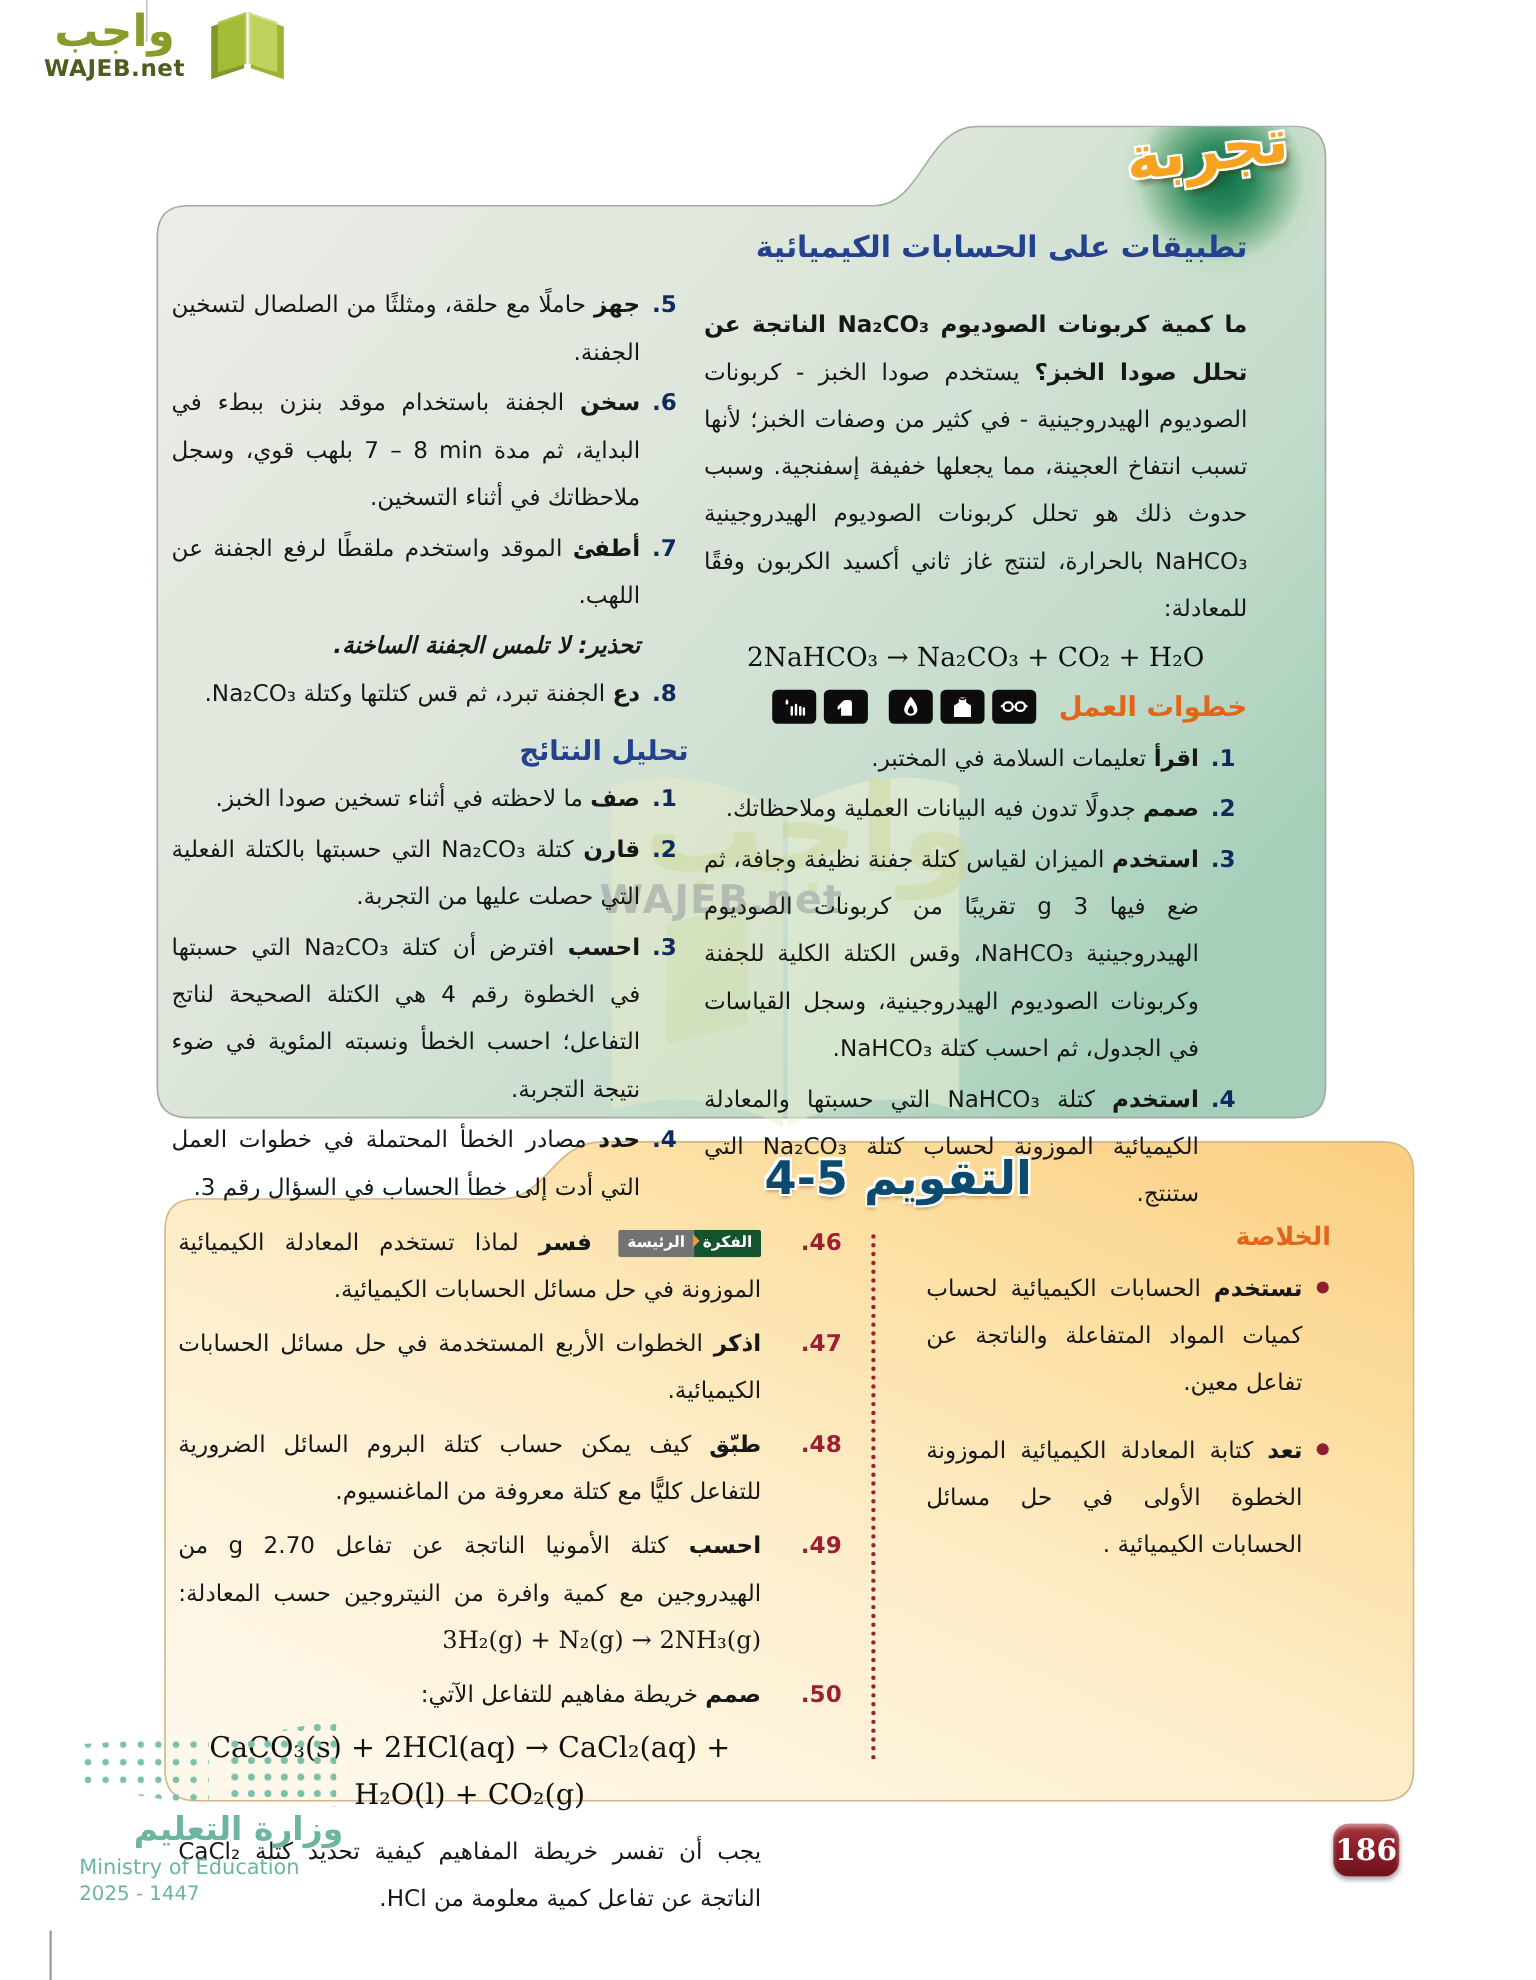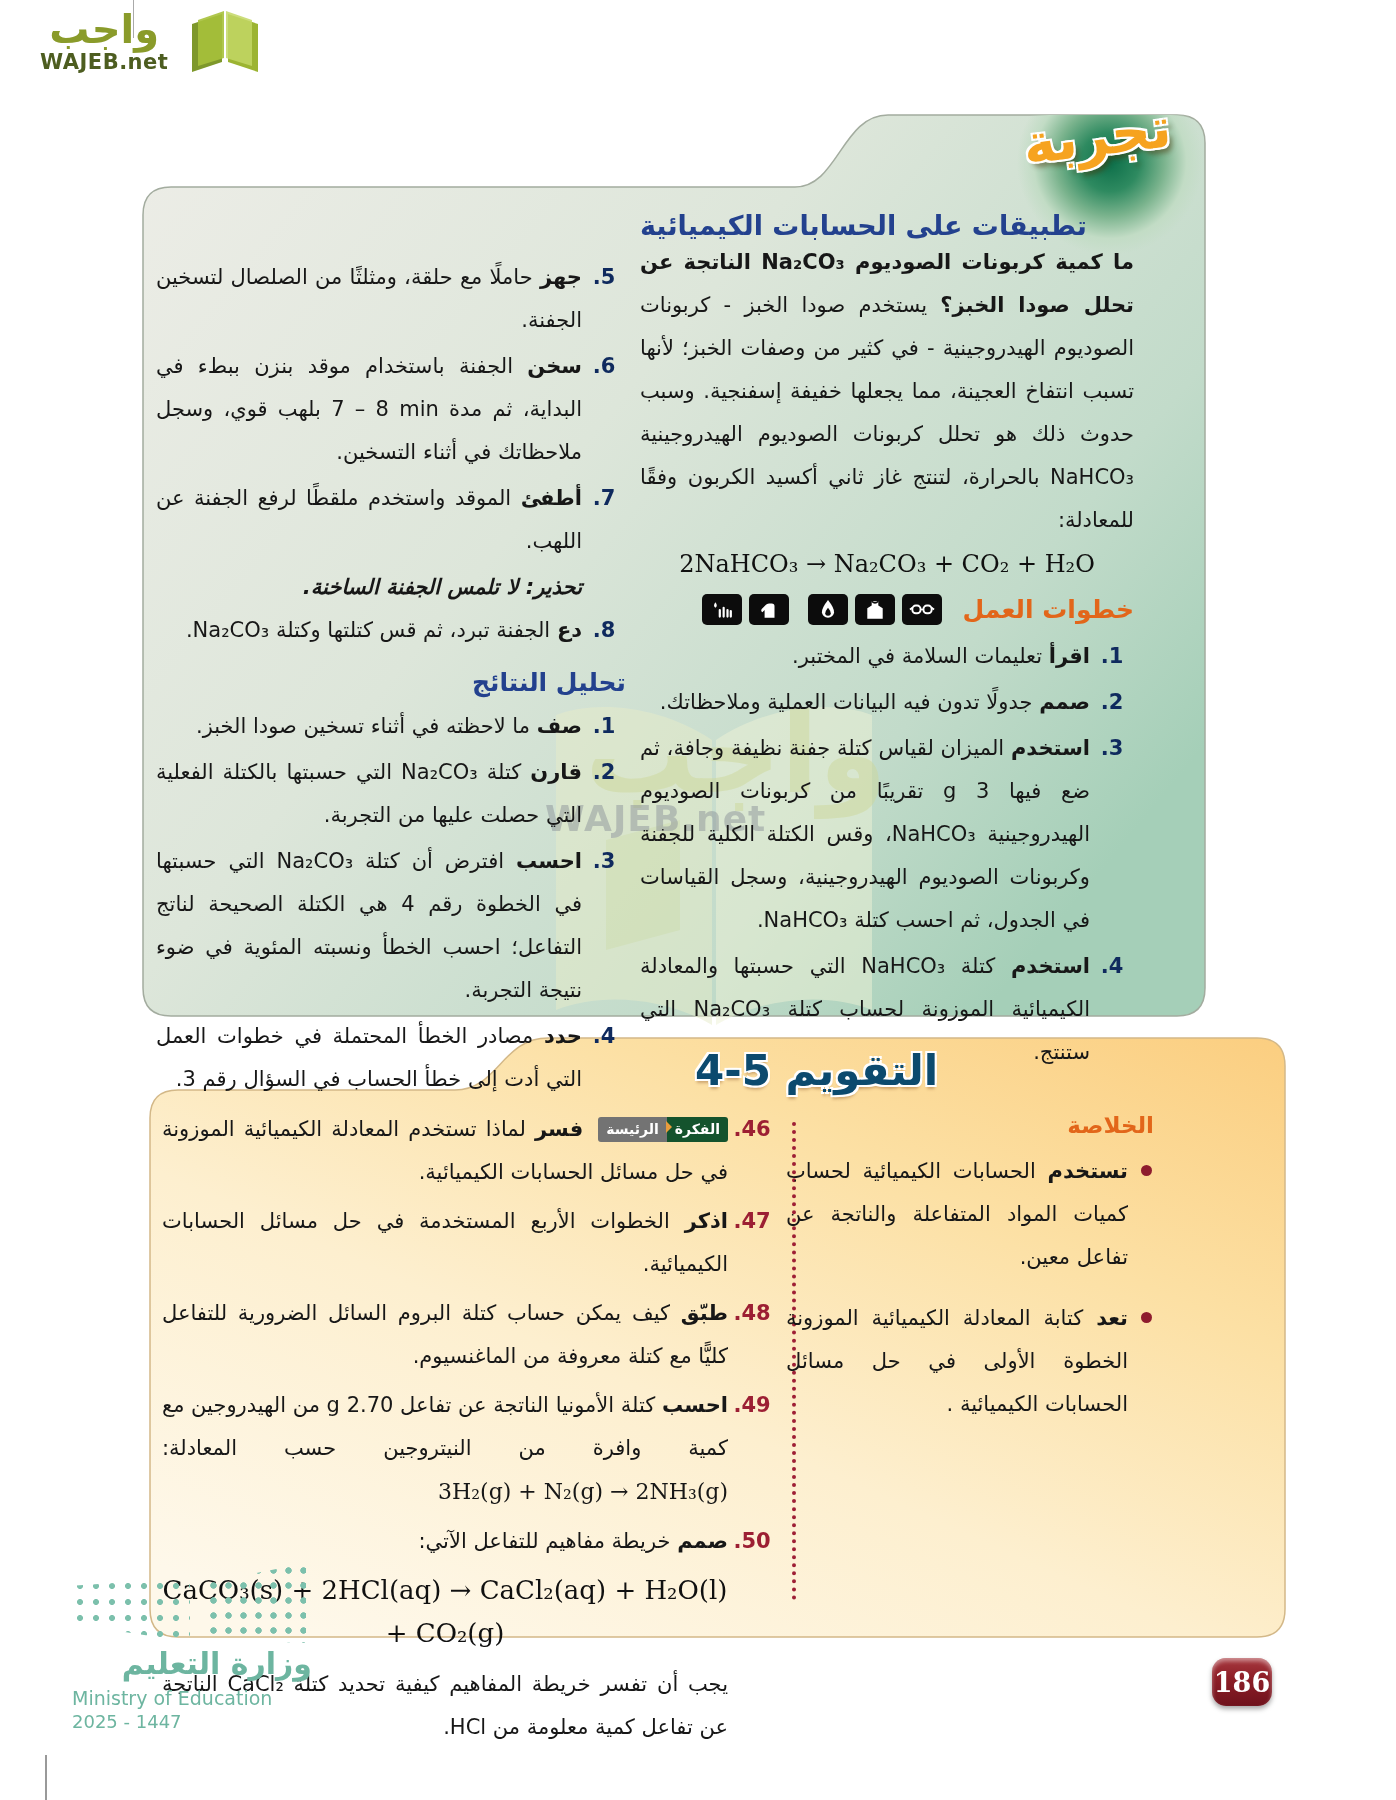--- a/index.html
+++ b/index.html
@@ -13,47 +13,47 @@
   .wajeb .ar{font-size:40px;font-weight:bold;color:#8a9b2a;line-height:1.05;}
   .wajeb .net{font-size:21px;font-weight:bold;color:#4d5d20;letter-spacing:.5px;}
   .cropv{left:133px;top:0;width:1px;height:38px;background:#aaa;}
   .cropv2{left:45px;top:1755px;width:2px;height:45px;background:#999;}
   
   .exp-tag{left:992px;top:104px;width:210px;text-align:center;font-size:55px;font-weight:bold;
            color:#f6a31f;transform:rotate(-7deg);direction:rtl;
            text-shadow:-2px -2px 0 #fff,2px -2px 0 #fff,-2px 2px 0 #fff,2px 2px 0 #fff,4px 6px 5px rgba(70,45,0,.45);}
   .exp-right{left:640px;top:210px;width:494px;direction:rtl;}
   .exp-left{left:156px;top:256px;width:470px;direction:rtl;}
-  .h-apps{font-size:27px;font-weight:bold;color:#23418e;margin:0 0 0;text-align:left;}
+  .h-apps{font-size:27px;font-weight:bold;color:#23418e;margin:0 0 33px;text-align:right;}
   .body-t{font-size:21px;line-height:43px;text-align:justify;}
   .lead{font-weight:bold;}
   .chem-eq{font-family:"DejaVu Serif","Liberation Serif",serif;direction:ltr;text-align:center;
            font-size:24px;color:#101010;margin:8px 0 0;}
   .steps-head{display:flex;direction:rtl;align-items:center;gap:20px;margin:16px 0 10px;}
   .h-steps{font-size:25px;font-weight:bold;color:#e2661a;white-space:nowrap;}
   .h-analysis{font-size:25px;font-weight:bold;color:#23418e;margin:16px 0 8px;text-align:right;}
   .sicons{display:flex;direction:ltr;gap:7px;align-items:center;}
   .sic{width:40px;height:31px;background:#0c0c0c;border-radius:5px;display:flex;align-items:center;justify-content:center;}
   .sic.gap{margin-right:12px;}
   .item{display:flex;direction:rtl;margin-bottom:3px;}
   .n{flex:0 0 44px;font-weight:bold;color:#0f2a5e;font-size:21px;text-align:center;line-height:43px;}
   .t{flex:1;font-size:21px;line-height:43px;text-align:justify;}
   .warn{margin-right:44px;font-size:21px;line-height:43px;font-weight:bold;font-style:italic;}
   
   .assess-title{left:695px;top:1046px;width:500px;text-align:left;direction:rtl;
         font-size:42px;font-weight:bold;color:#0c4a6e;
         text-shadow:-2px -2px 0 #fff,2px -2px 0 #fff,-2px 2px 0 #fff,2px 2px 0 #fff,0 4px 3px rgba(120,60,20,.35);}
-  .sum-col{left:786px;top:1112px;width:368px;direction:rtl;}
+  .sum-col{left:842px;top:1112px;width:368px;direction:rtl;}
   .h-sum{font-size:23px;font-weight:bold;color:#e2661a;text-align:right;margin-bottom:12px;}
   .sitem{position:relative;padding-right:26px;margin-bottom:18px;font-size:21px;line-height:43px;text-align:justify;}
   .sitem::before{content:"";position:absolute;right:2px;top:15px;width:11px;height:11px;border-radius:50%;background:#8e1c2e;}
   .divider{left:792px;top:1122px;height:478px;width:0;border-right:4px dotted #9e1f35;}
   .q-col{left:162px;top:1108px;width:614px;direction:rtl;}
   .qitem{display:flex;direction:rtl;margin-bottom:6px;}
-  .qn{flex:0 0 48px;font-weight:bold;color:#9c1f33;font-size:21px;text-align:center;line-height:43px;}
+  .qn{flex:0 0 48px;font-weight:bold;color:#9c1f33;font-size:21px;text-align:left;line-height:43px;margin-left:36px;}
   .qt{flex:1;font-size:21px;line-height:43px;text-align:justify;}
   .kb{display:inline-flex;direction:rtl;vertical-align:2px;border-radius:3px;overflow:hidden;
       font-size:14px;font-weight:bold;color:#fff;line-height:1;margin-left:6px;}
   .kb .f{background:#14532d;padding:5px 8px 6px;position:relative;}
   .kb .f::after{content:"";position:absolute;left:-1px;top:4px;border-top:6px solid transparent;
       border-bottom:6px solid transparent;border-left:6px solid #e89c3c;}
   .kb .r{background:#737373;padding:5px 8px 6px;}
   .ineq{font-family:"DejaVu Serif","Liberation Serif",serif;direction:ltr;display:inline-block;font-size:22px;}
   .blockeq{font-family:"DejaVu Serif","Liberation Serif",serif;direction:ltr;text-align:center;
            font-size:26px;margin:6px 0 8px;color:#101010;}

